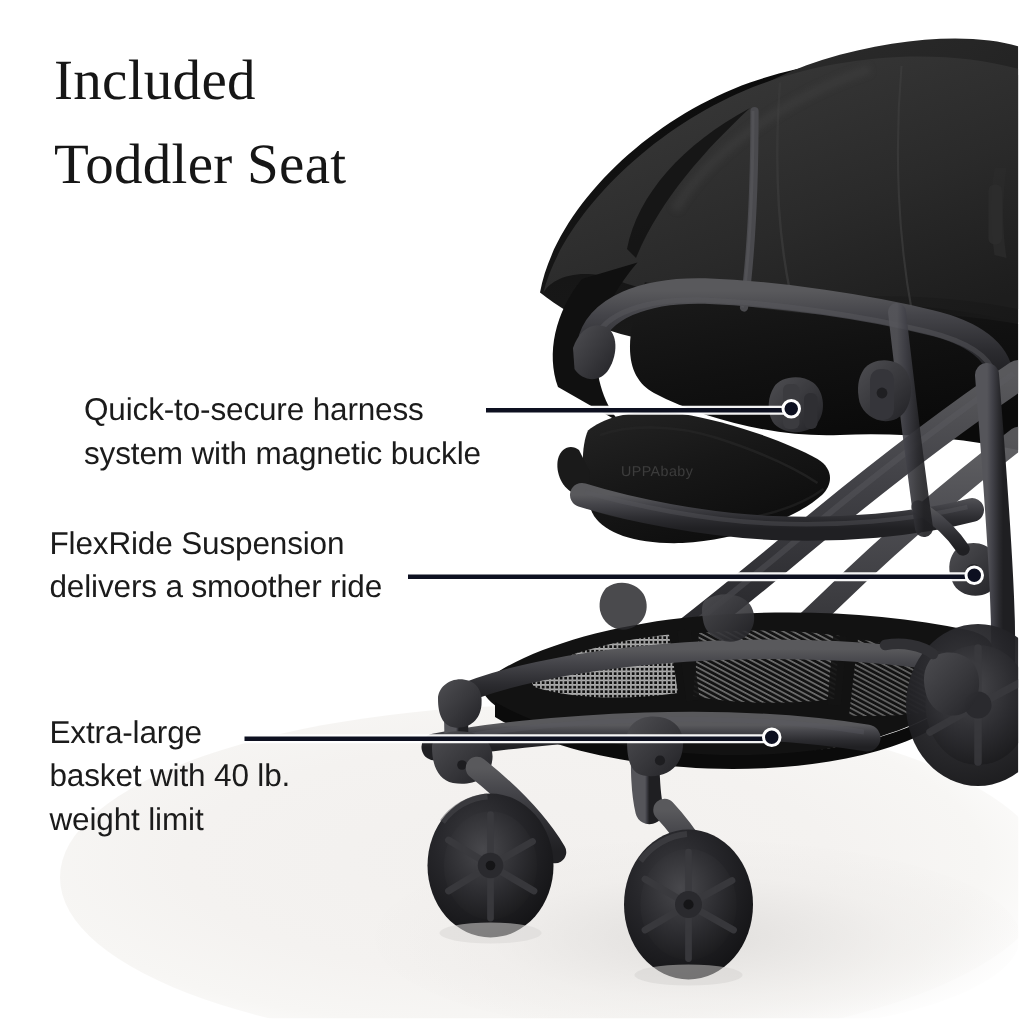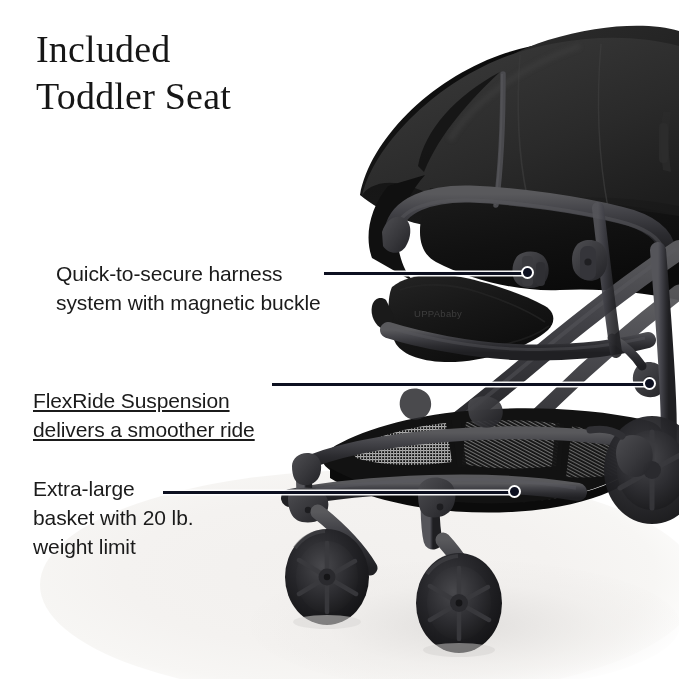--- a/index.html
+++ b/index.html
@@ -39,39 +39,39 @@
   }
 
   
   .title {
     position: absolute;
     left: 36px;
     top: 26px;
     z-index: 30;
     font-family: "Liberation Serif", serif;
     font-size: 38px;
-    line-height: 47px;
+    line-height: 56px;
     color: #161616;
     letter-spacing: .2px;
     white-space: pre-line;
   }
 
   
   .callout {
     position: absolute;
     z-index: 30;
     font-family: "Liberation Sans", sans-serif;
     font-size: 21px;
     line-height: 29px;
     color: #1b1b1b;
     white-space: pre-line;
     letter-spacing: -0.1px;
   }
   #callout-0 { left: 33px; top: 259px; margin-left: 23px; }
-  #callout-1 { left: 33px; top: 386px; text-decoration: underline; }
+  #callout-1 { left: 33px; top: 348px; }
   #callout-2 { left: 33px; top: 474px; }
 
   
   .leader { position: absolute; z-index: 32; }
   .leader .line {
     position: absolute;
     height: 3px;
     background: #0d1020;
     box-shadow: 0 0 0 1.5px rgba(255,255,255,.95);
     top: 0;
@@ -350,20 +350,20 @@
   </div>
 
   <div class="callout" id="callout-1">FlexRide Suspension
 delivers a smoother ride</div>
   <div class="leader" id="leader-1" style="left: 272px; top: 383px;">
     <div class="line" style="width: 372px;"></div>
     <div class="dot" style="left: 370.5px;"></div>
   </div>
 
   <div class="callout" id="callout-2">Extra-large
-basket with 20 lb.
+basket with 40 lb.
 weight limit</div>
   <div class="leader" id="leader-2" style="left: 163px; top: 491px;">
     <div class="line" style="width: 346px;"></div>
     <div class="dot" style="left: 344.5px;"></div>
   </div>
 
 </div>
 
 </body></html>

